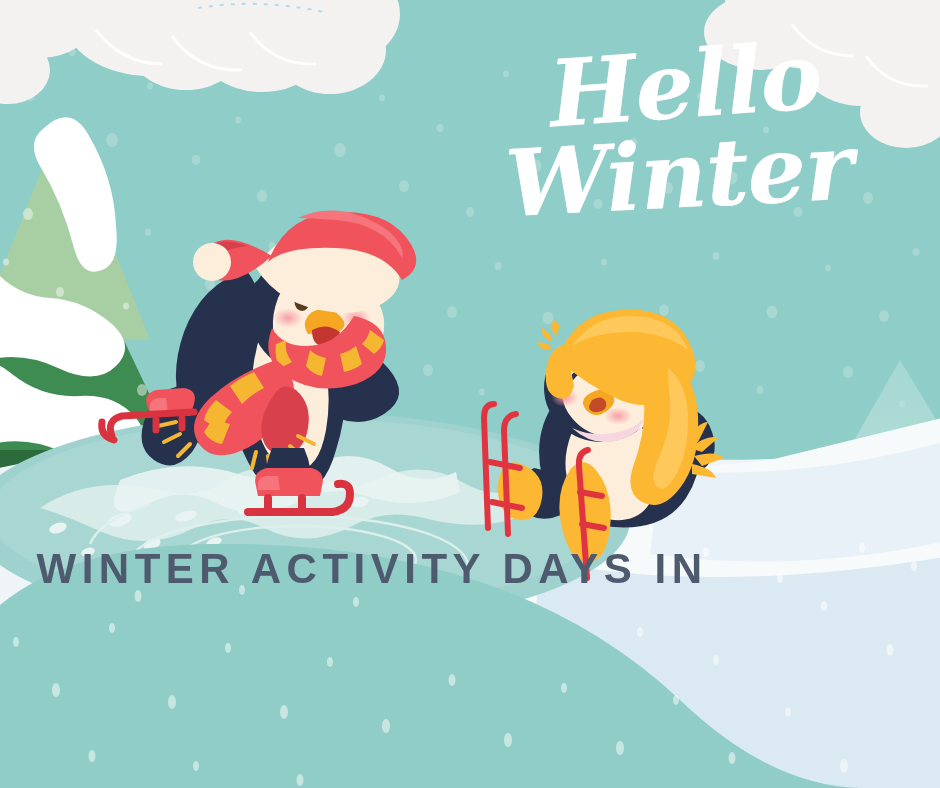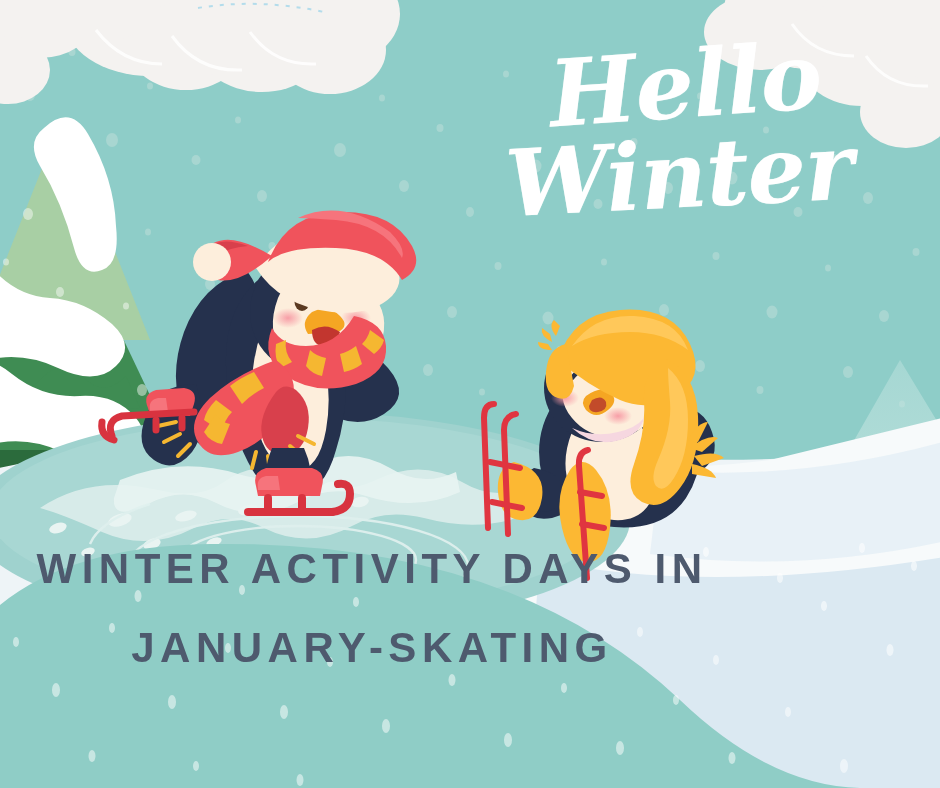--- a/index.html
+++ b/index.html
@@ -452,18 +452,17 @@
 
   <div class="textlayer">
 
     <div id="script-title">
       <span class="l1">Hello</span>
       <span class="l2">Winter</span>
     </div>
 
     <div id="headline">
       <span class="hl hl1">WINTER ACTIVITY DAYS IN</span>
-      <span class="hl hl2">JANUARY-SKATING</span>
     </div>
 
   </div>
 
 </div>
 
 </body></html>

